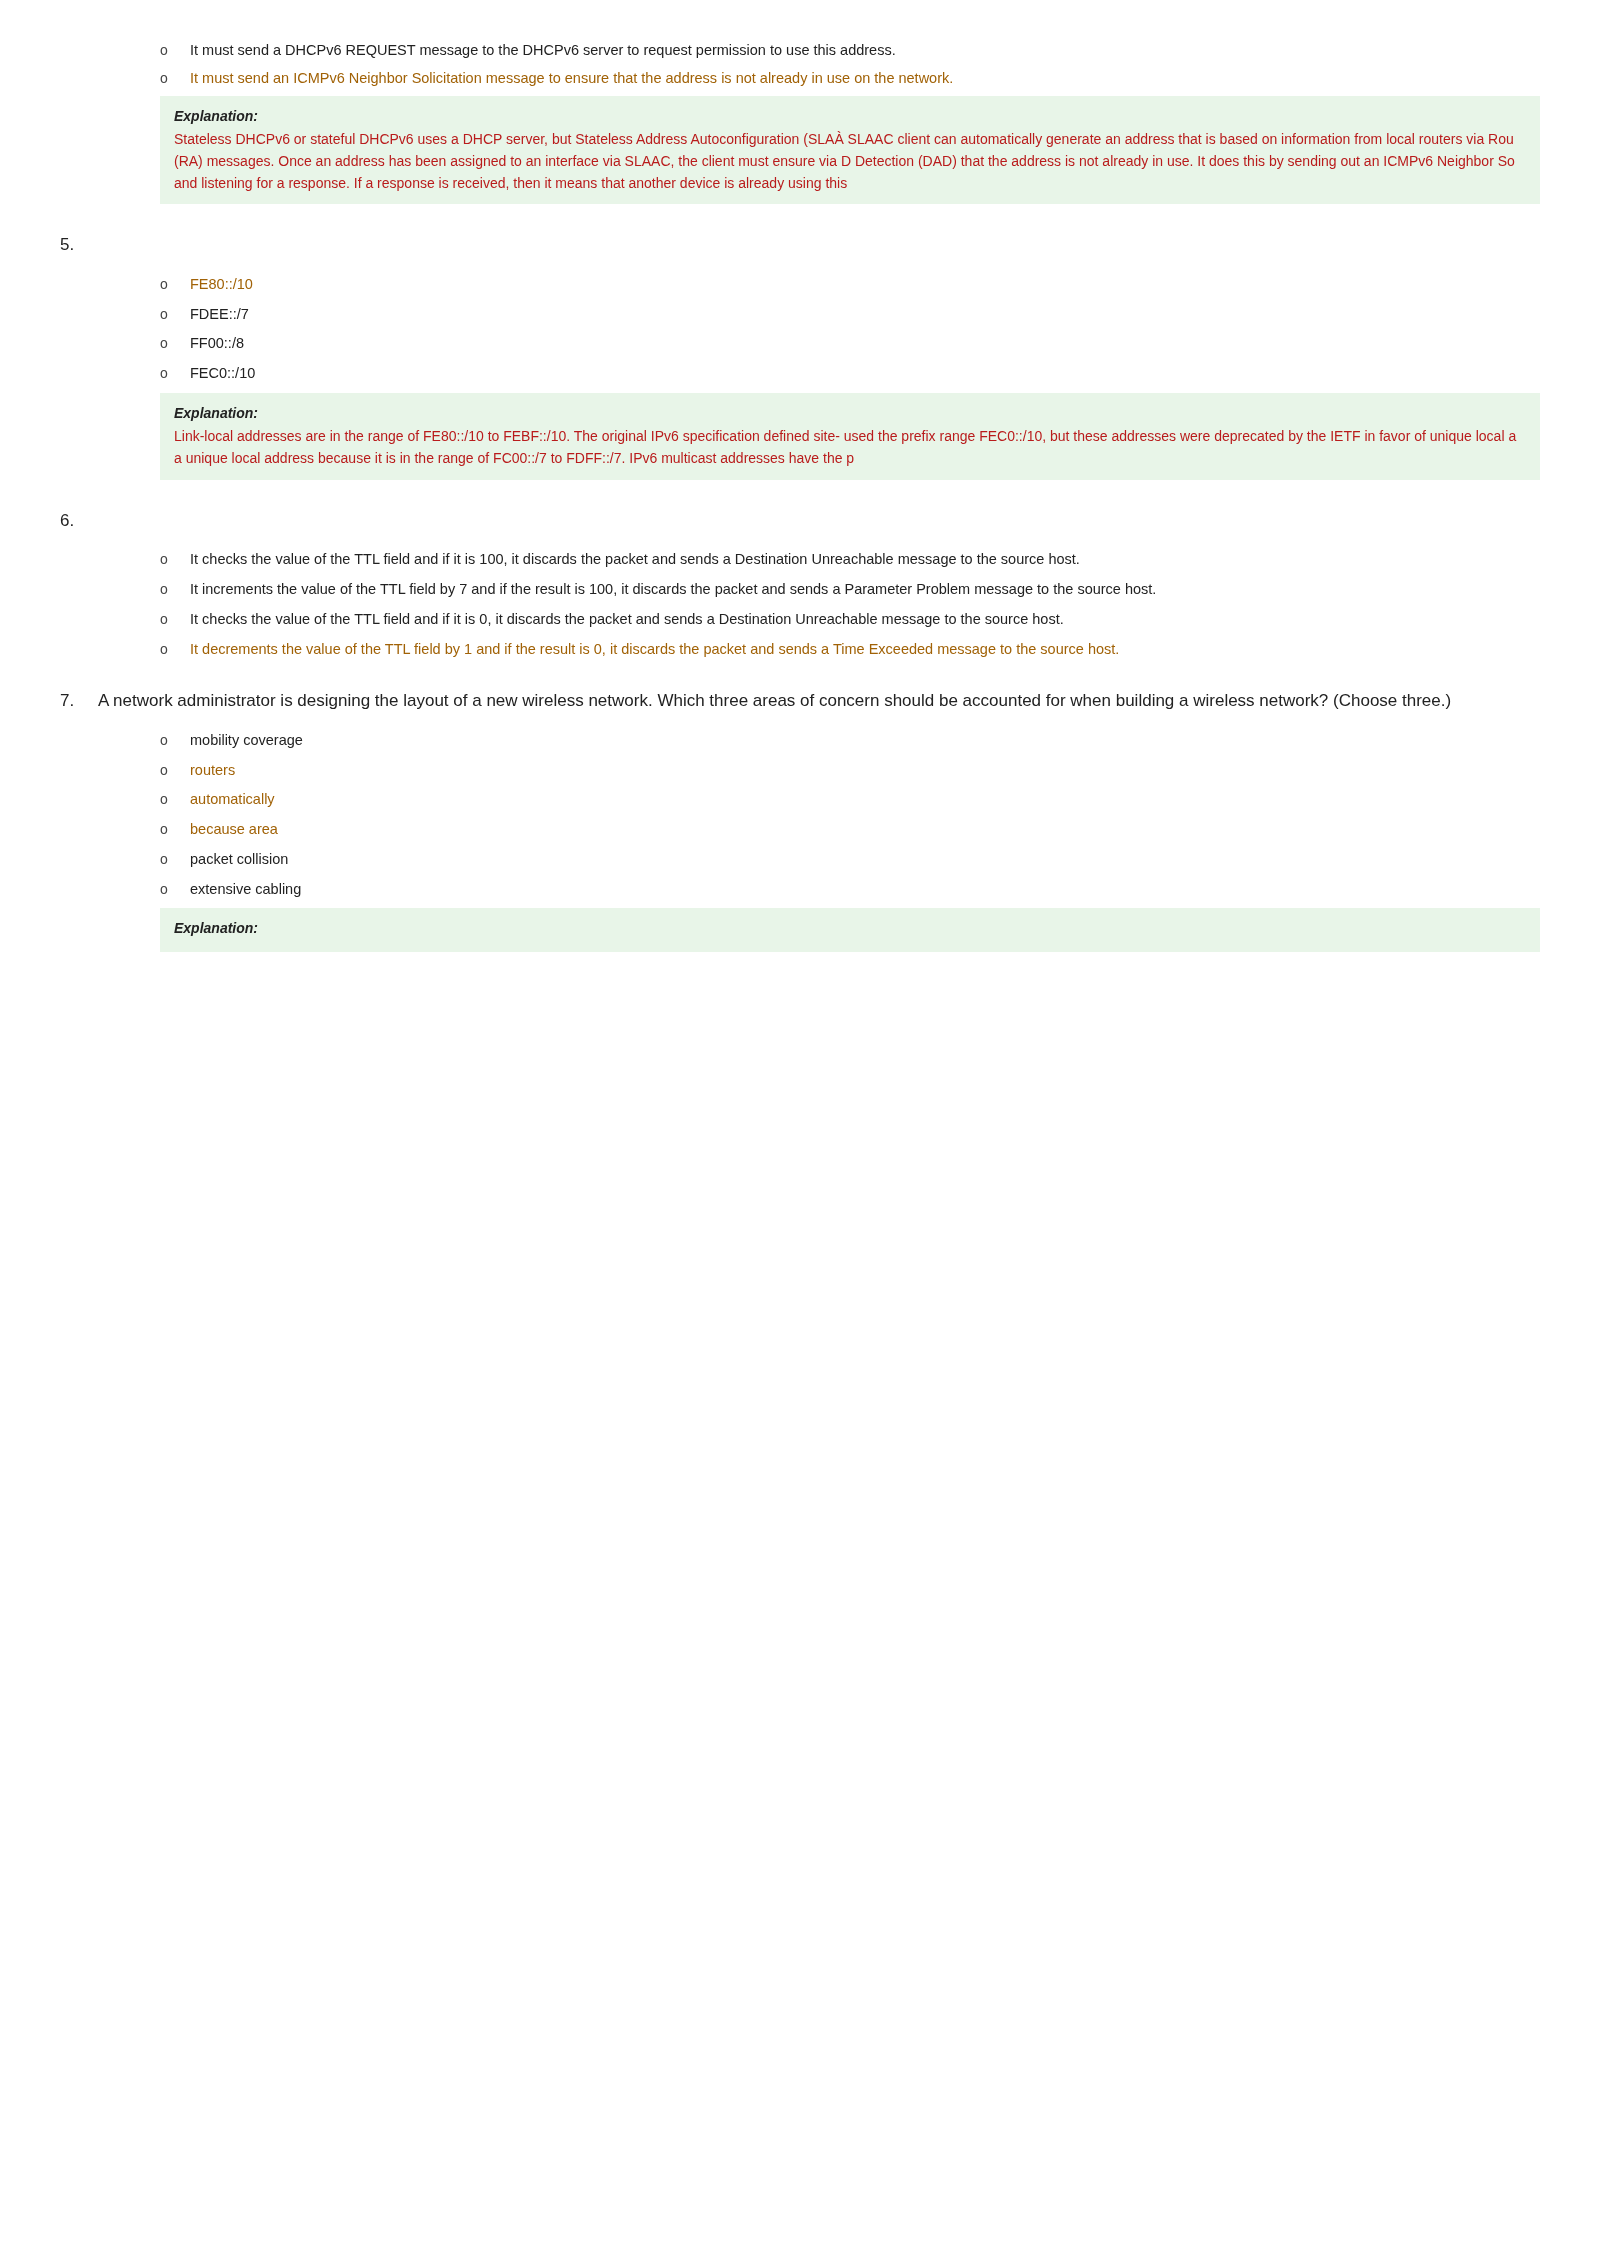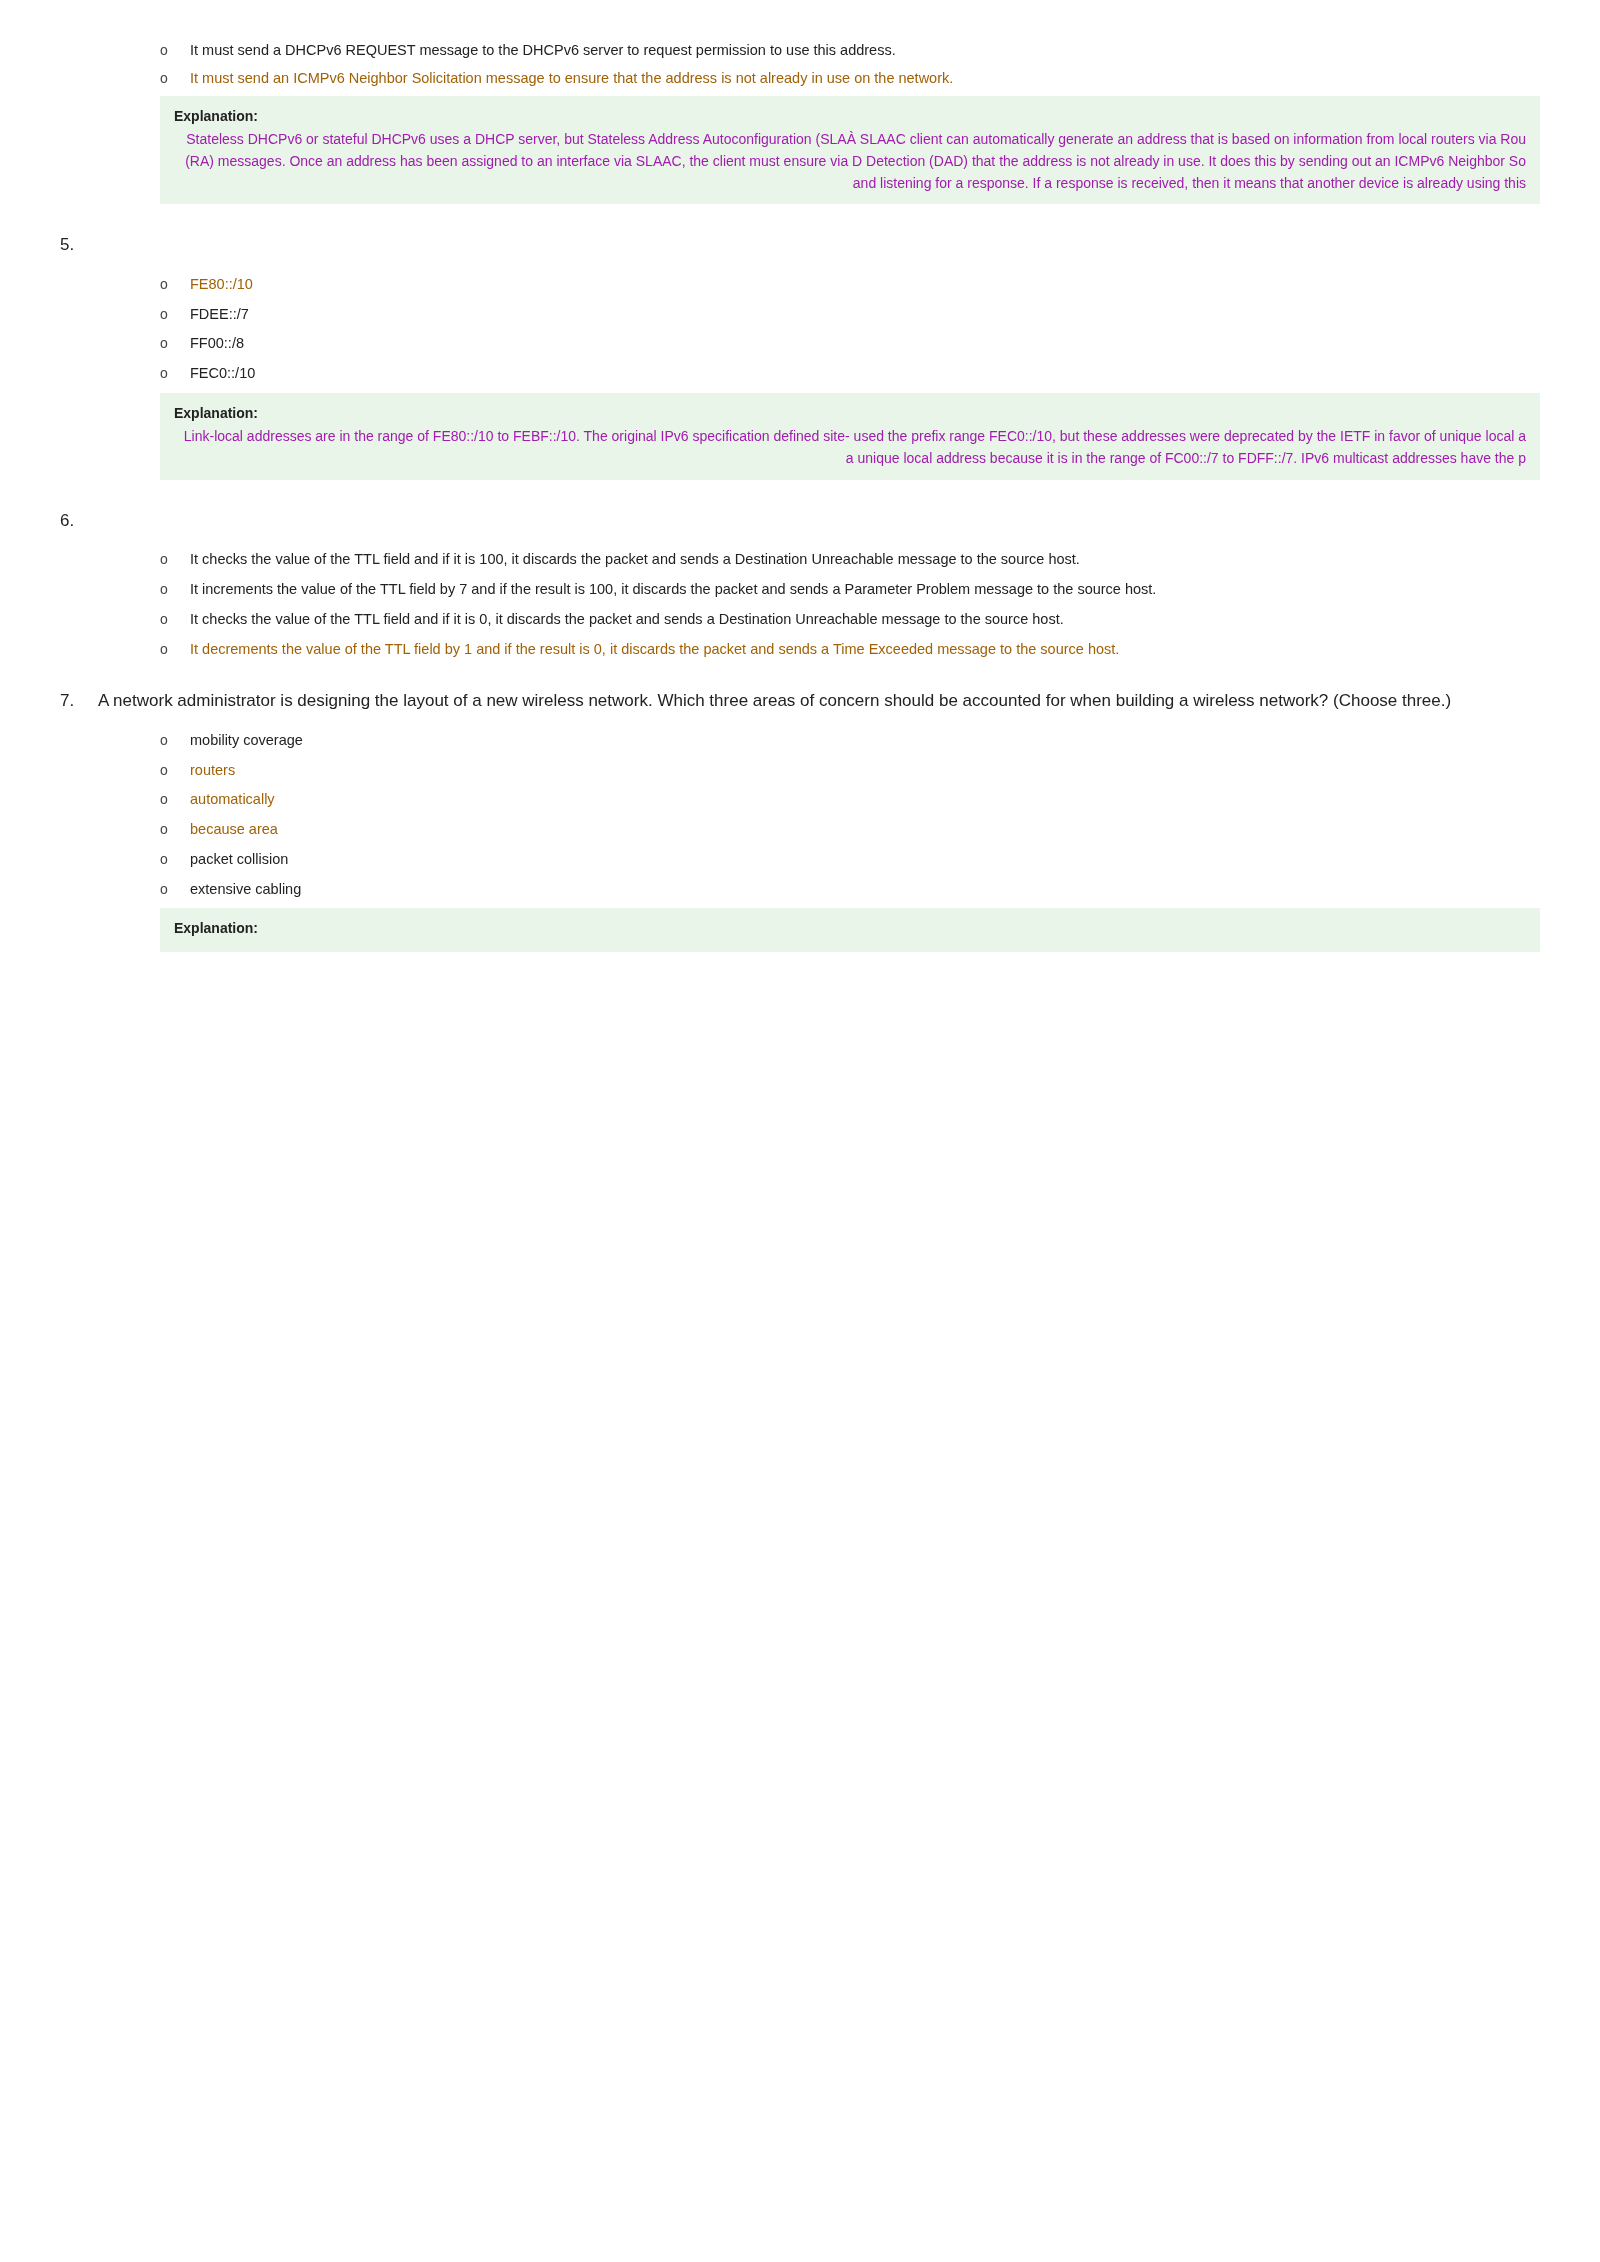--- a/index.html
+++ b/index.html
@@ -59,24 +59,24 @@
       padding: 10px 14px;
       margin-bottom: 10px;
       font-size: 14px;
       line-height: 1.55;
       color: #222;
       overflow: hidden;
     }
     .explanation-label {
       font-weight: 600;
       margin-bottom: 2px;
+      font-style: italic;
     }
     .explanation-text {
-      color: #a21caf;
-      text-align: right;
+      color: #b91c1c;
     }
     
     .top-bullets {
       margin-left: 100px;
       margin-bottom: 0;
     }
     .top-bullets .option {
       margin-bottom: 6px;
     }
     .top-explanation {

